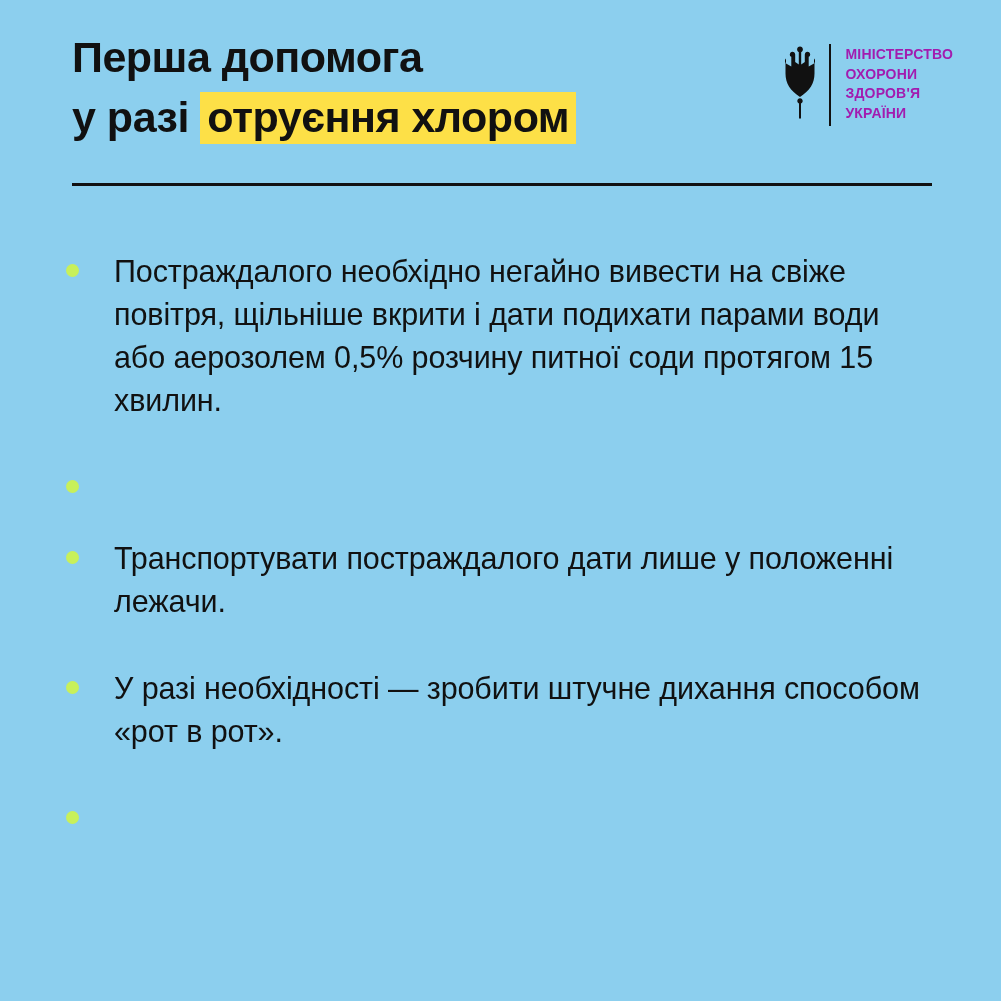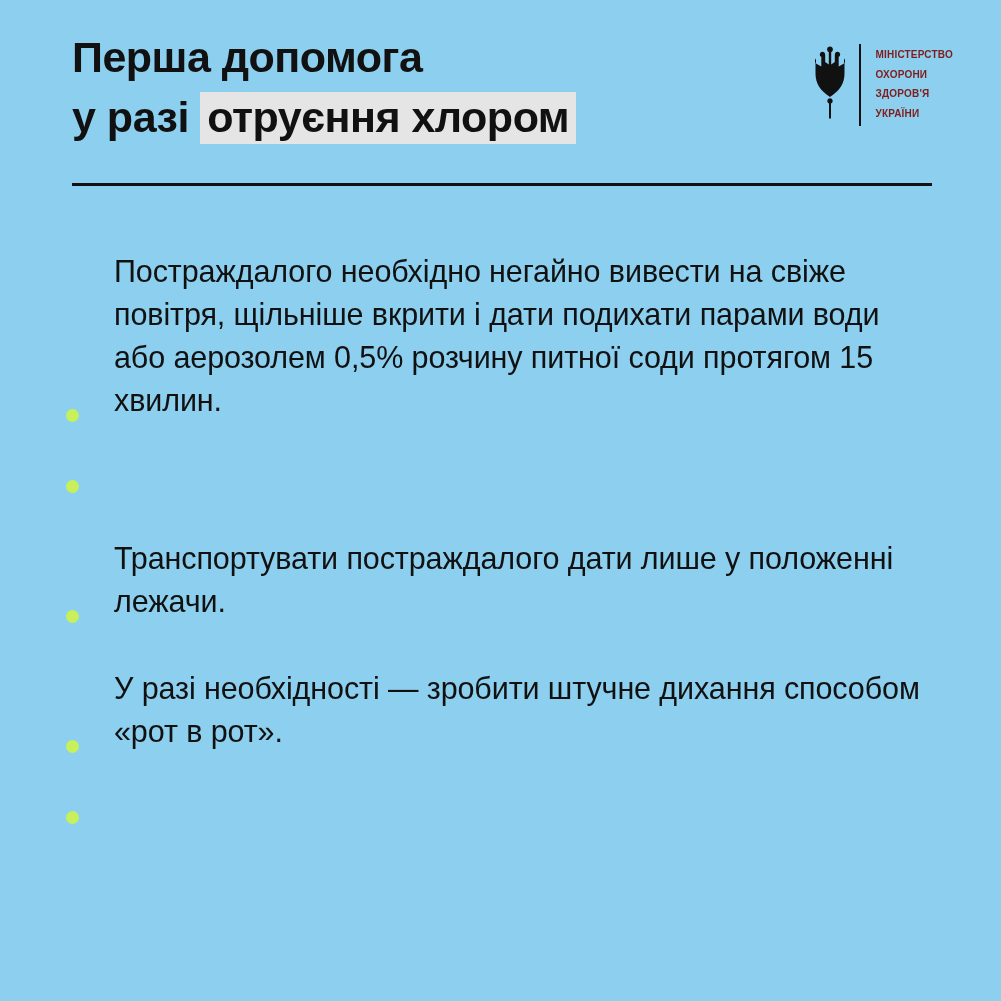--- a/index.html
+++ b/index.html
@@ -41,21 +41,21 @@
     font-size: 43px;
     line-height: 54px;
     letter-spacing: -0.5px;
     color: #111111;
     white-space: nowrap;
   }
   .title-line-2 {
     margin-top: 6px;
   }
   .hl {
-    background: #e5e5e5;
+    background: #fde047;
     padding: 2px 7px 4px 7px;
     display: inline-block;
     line-height: 46px;
   }
 
   
   .logo {
     position: absolute;
     right: 0;
     top: 12px;
@@ -80,24 +80,24 @@
   .logo-text {
     display: flex;
     flex-direction: column;
     justify-content: flex-start;
     gap: 2px;
     padding-top: 4px;
   }
   .logo-text div {
     font-family: "Liberation Sans", sans-serif;
     font-weight: bold;
-    font-size: 10px;
+    font-size: 14px;
     line-height: 17.5px;
     letter-spacing: 0.2px;
-    color: #7f1d1d;
+    color: #a21caf;
     white-space: nowrap;
   }
 
   
   .rule {
     position: absolute;
     left: 72px;
     top: 183px;
     width: 860px;
     height: 3px;
@@ -106,21 +106,21 @@
 
   
   .list {
     position: absolute;
     left: 66px;
     top: 250px;
     right: 60px;
   }
   .item {
     display: flex;
-    align-items: flex-end;
+    align-items: flex-start;
     margin-bottom: 44px;
   }
   .bullet {
     flex: 0 0 auto;
     width: 13px;
     height: 13px;
     border-radius: 50%;
     background: #c8f05a;
     margin-top: 14px;
     margin-right: 35px;

